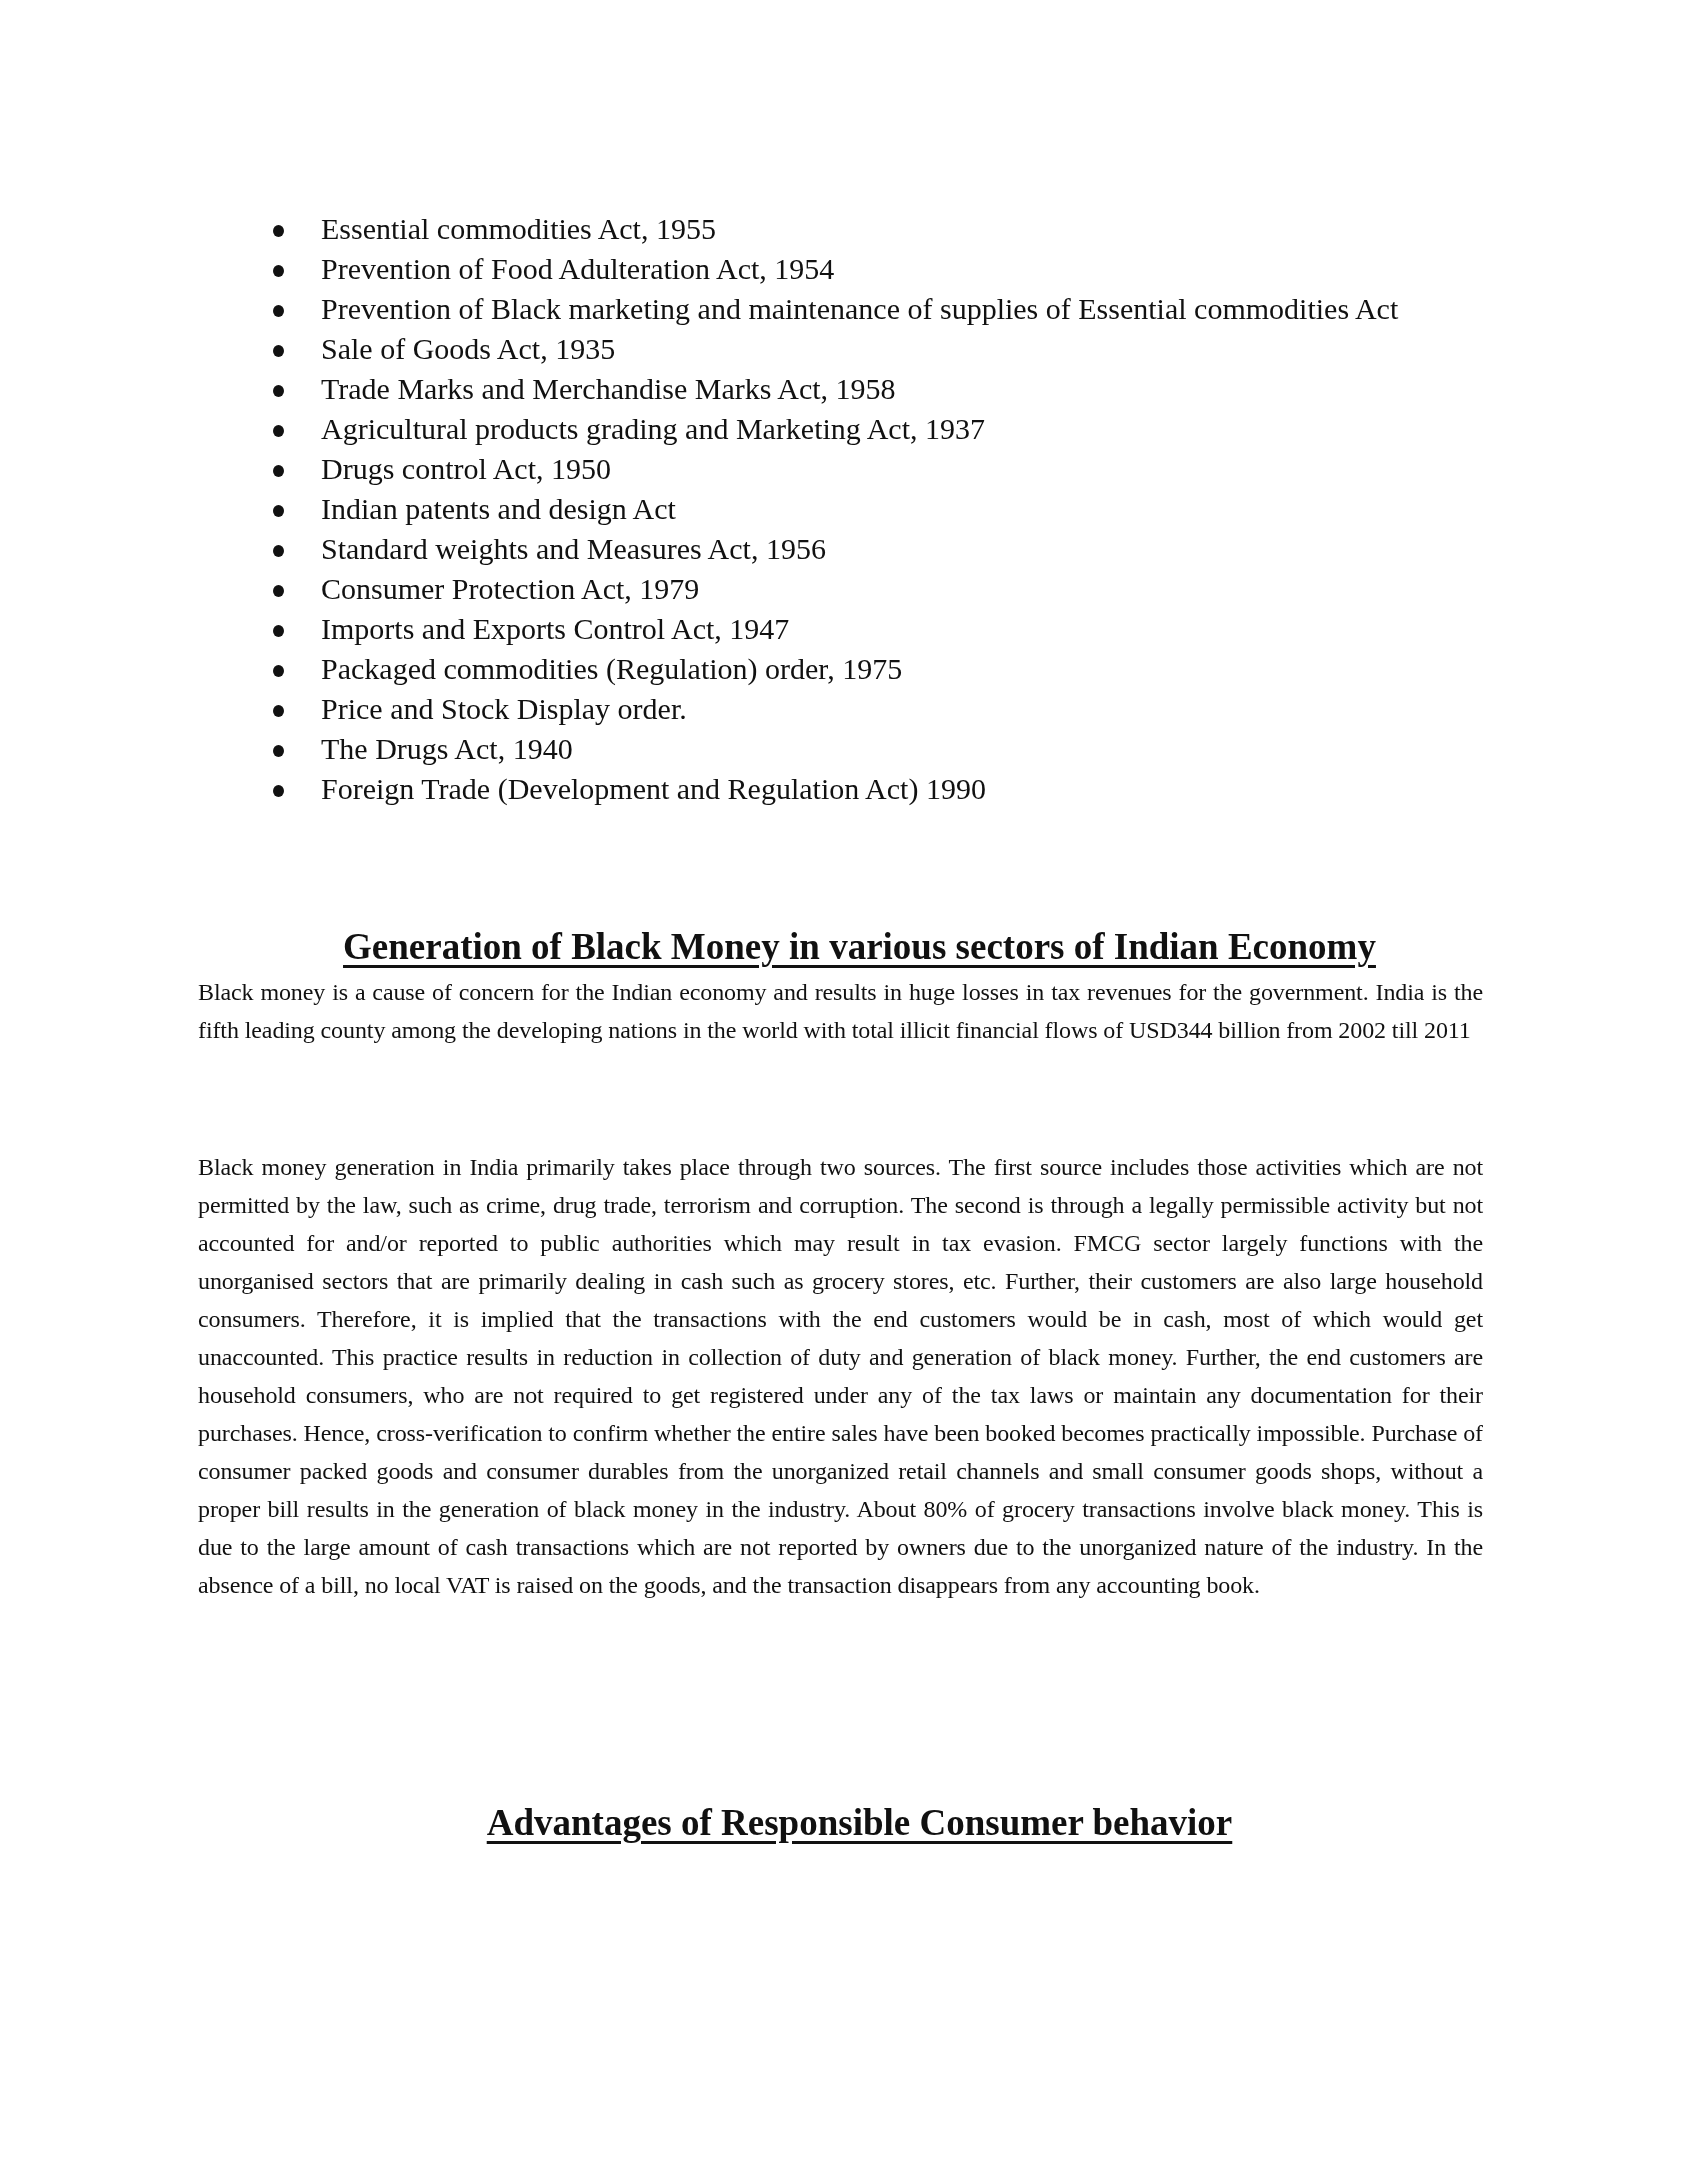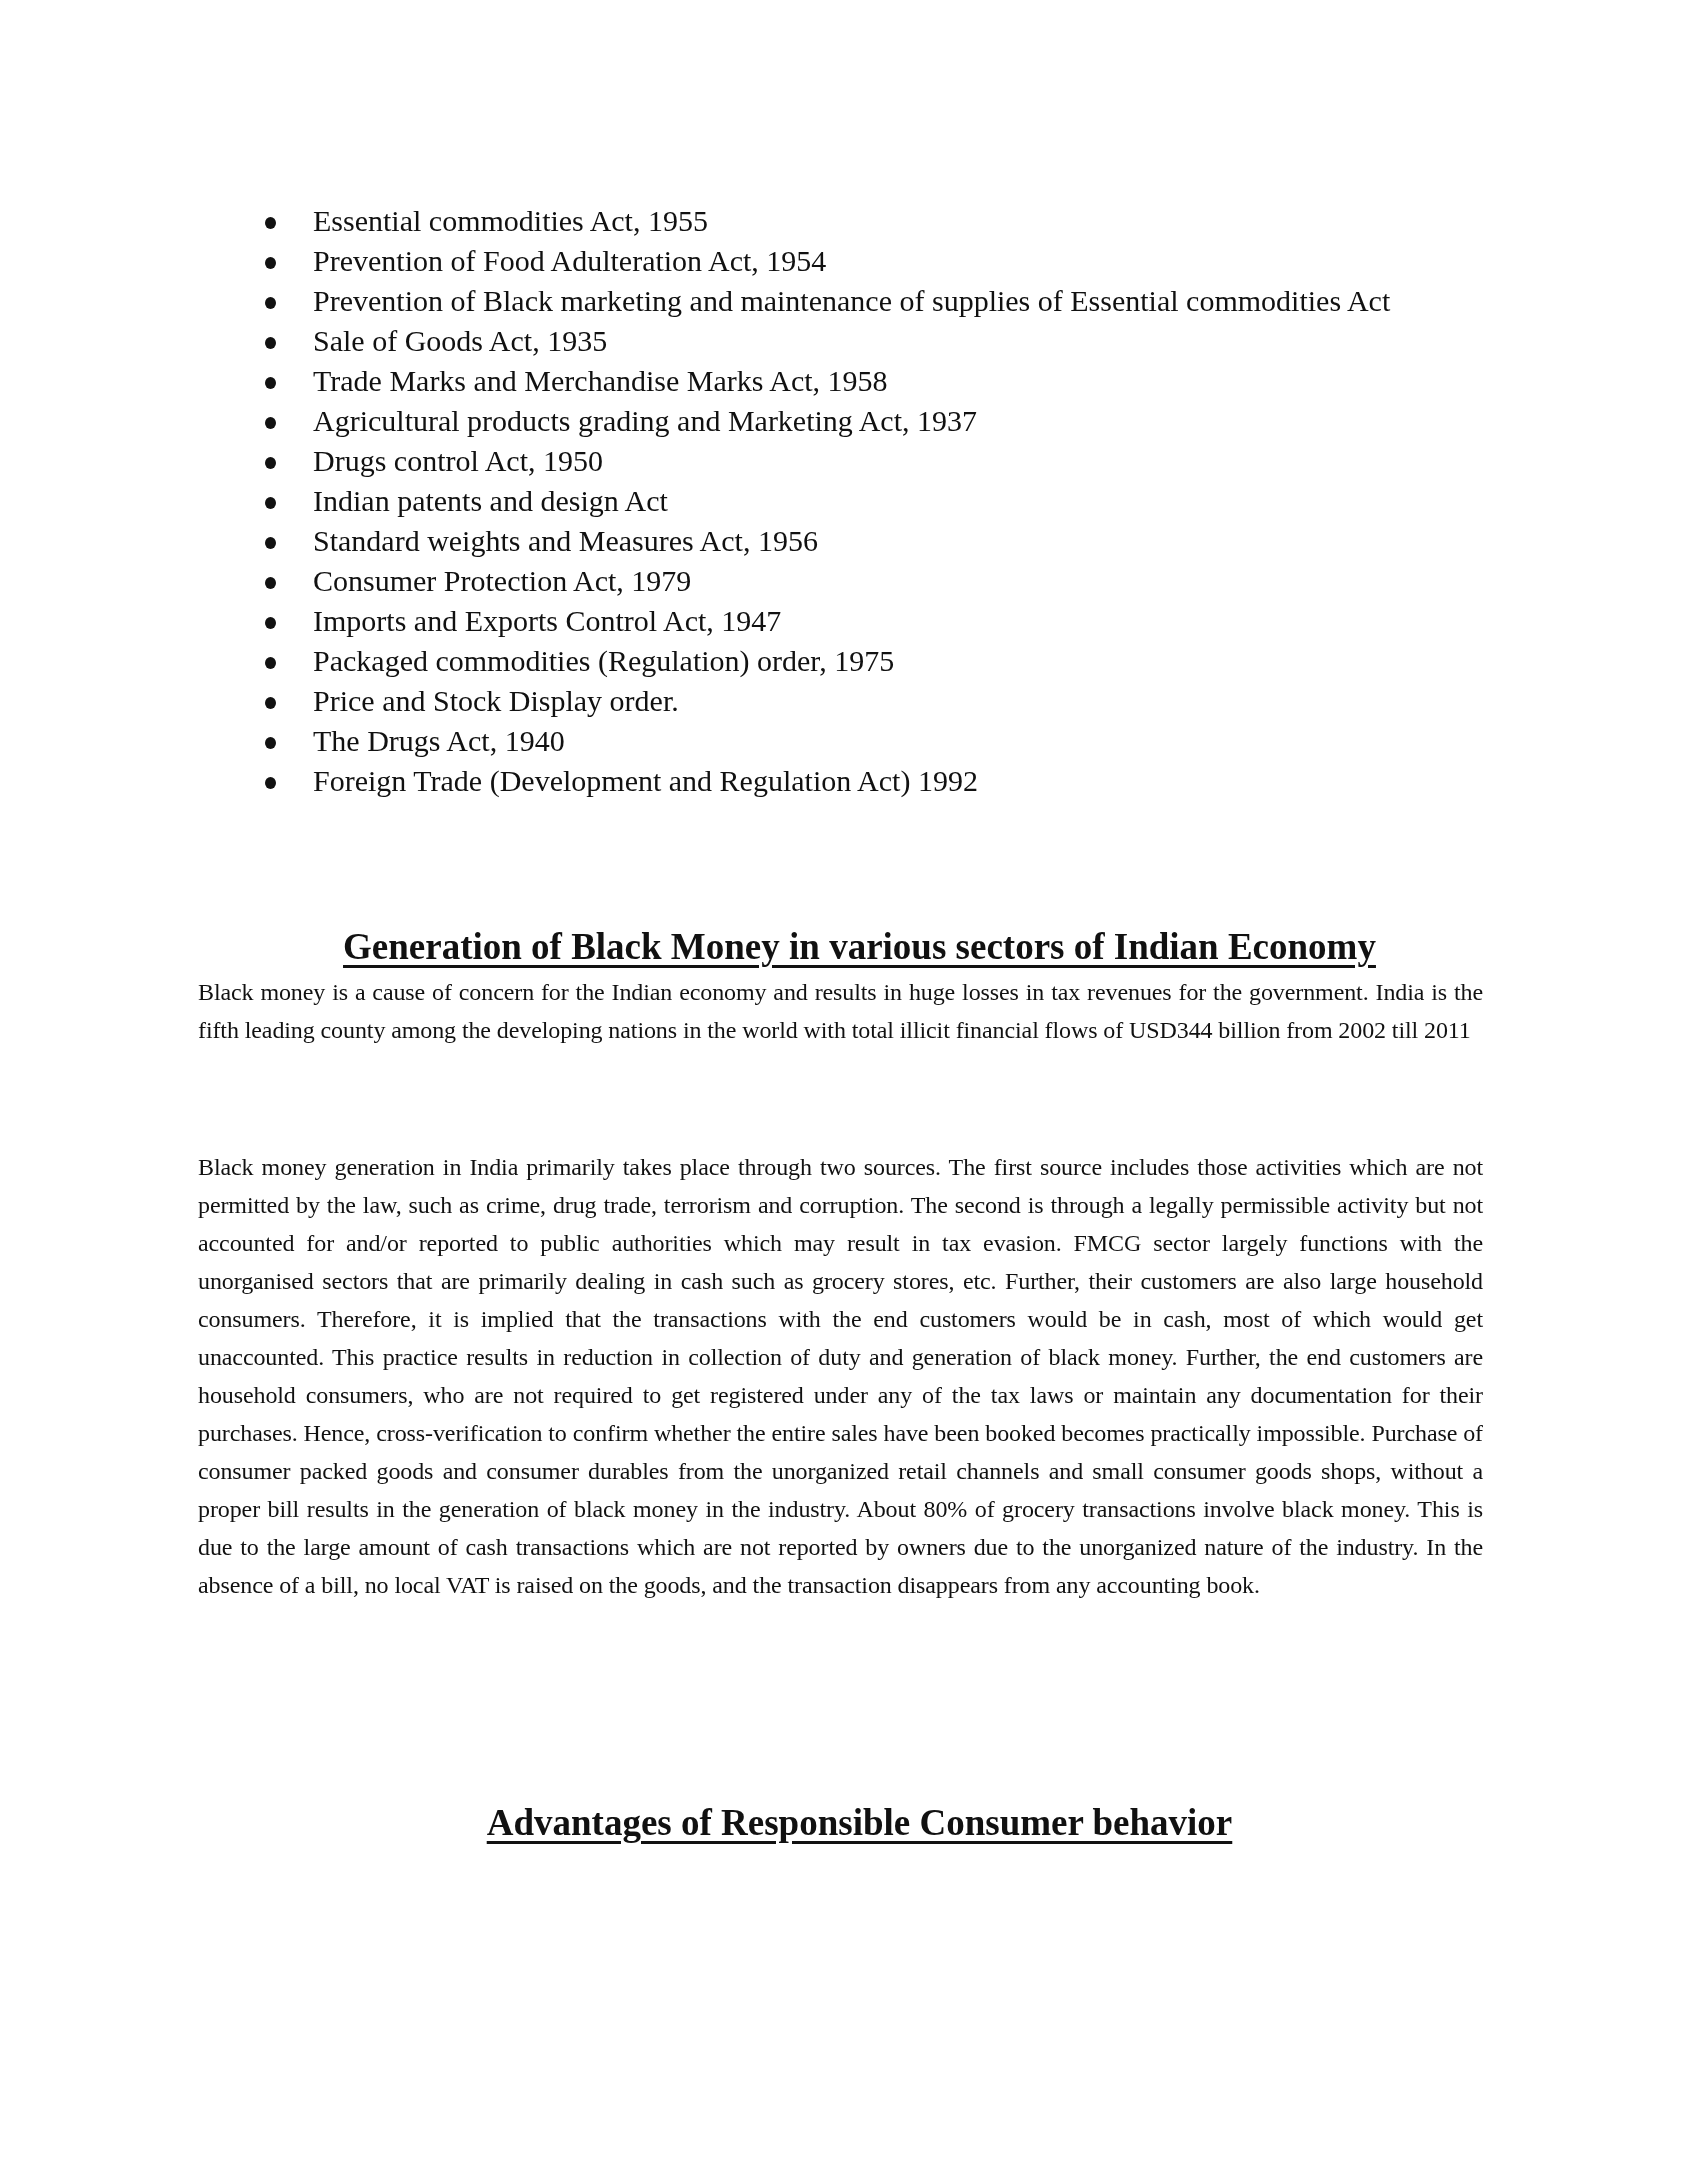--- a/index.html
+++ b/index.html
@@ -21,21 +21,21 @@
       top: 0;
       width: 1683px;
       height: 2178px;
       background: #ffffff;
     }
     .act-list {
       position: absolute;
       left: 252px;
       top: 197px;
       width: 1247px;
-      margin: 4px;
+      margin: 12px;
       padding: 0;
       list-style: none;
       font-size: 30px;
       line-height: 40px;
     }
     .act-list li {
       position: relative;
       padding-left: 57px;
       white-space: nowrap;
     }
@@ -92,21 +92,21 @@
     <li><span class="bullet"></span><span>Trade Marks and Merchandise Marks Act, 1958</span></li>
     <li><span class="bullet"></span><span>Agricultural products grading and Marketing Act, 1937</span></li>
     <li><span class="bullet"></span><span>Drugs control Act, 1950</span></li>
     <li><span class="bullet"></span><span>Indian patents and design Act</span></li>
     <li><span class="bullet"></span><span>Standard weights and Measures Act, 1956</span></li>
     <li><span class="bullet"></span><span>Consumer Protection Act, 1979</span></li>
     <li><span class="bullet"></span><span>Imports and Exports Control Act, 1947</span></li>
     <li><span class="bullet"></span><span>Packaged commodities (Regulation) order, 1975</span></li>
     <li><span class="bullet"></span><span>Price and Stock Display order.</span></li>
     <li><span class="bullet"></span><span>The Drugs Act, 1940</span></li>
-    <li><span class="bullet"></span><span>Foreign Trade (Development and Regulation Act) 1992</span></li>
+    <li><span class="bullet"></span><span>Foreign Trade (Development and Regulation Act) 1990</span></li>
   </ul>
 
   <h2 class="heading heading-1"><span>Generation of Black Money in various sectors of Indian Economy</span></h2>
 
   <p class="para para-1">Black money is a cause of concern for the Indian economy and results in huge losses in tax revenues for the government. India is the fifth leading county among the developing nations in the world with total illicit financial flows of USD344 billion from 2002 till 2011</p>
 
   <p class="para para-2">Black money generation in India primarily takes place through two sources. The first source includes those activities which are not permitted by the law, such as crime, drug trade, terrorism and corruption. The second is through a legally permissible activity but not accounted for and/or reported to public authorities which may result in tax evasion. FMCG sector largely functions with the unorganised sectors that are primarily dealing in cash such as grocery stores, etc. Further, their customers are also large household consumers. Therefore, it is implied that the transactions with the end customers would be in cash, most of which would get unaccounted. This practice results in reduction in collection of duty and generation of black money. Further, the end customers are household consumers, who are not required to get registered under any of the tax laws or maintain any documentation for their purchases. Hence, cross-verification to confirm whether the entire sales have been booked becomes practically impossible. Purchase of consumer packed goods and consumer durables from the unorganized retail channels and small consumer goods shops, without a proper bill results in the generation of black money in the industry. About 80% of grocery transactions involve black money. This is due to the large amount of cash transactions which are not reported by owners due to the unorganized nature of the industry. In the absence of a bill, no local VAT is raised on the goods, and the transaction disappears from any accounting book.</p>
 
   <h2 class="heading heading-2"><span>Advantages of Responsible Consumer behavior</span></h2>
 

